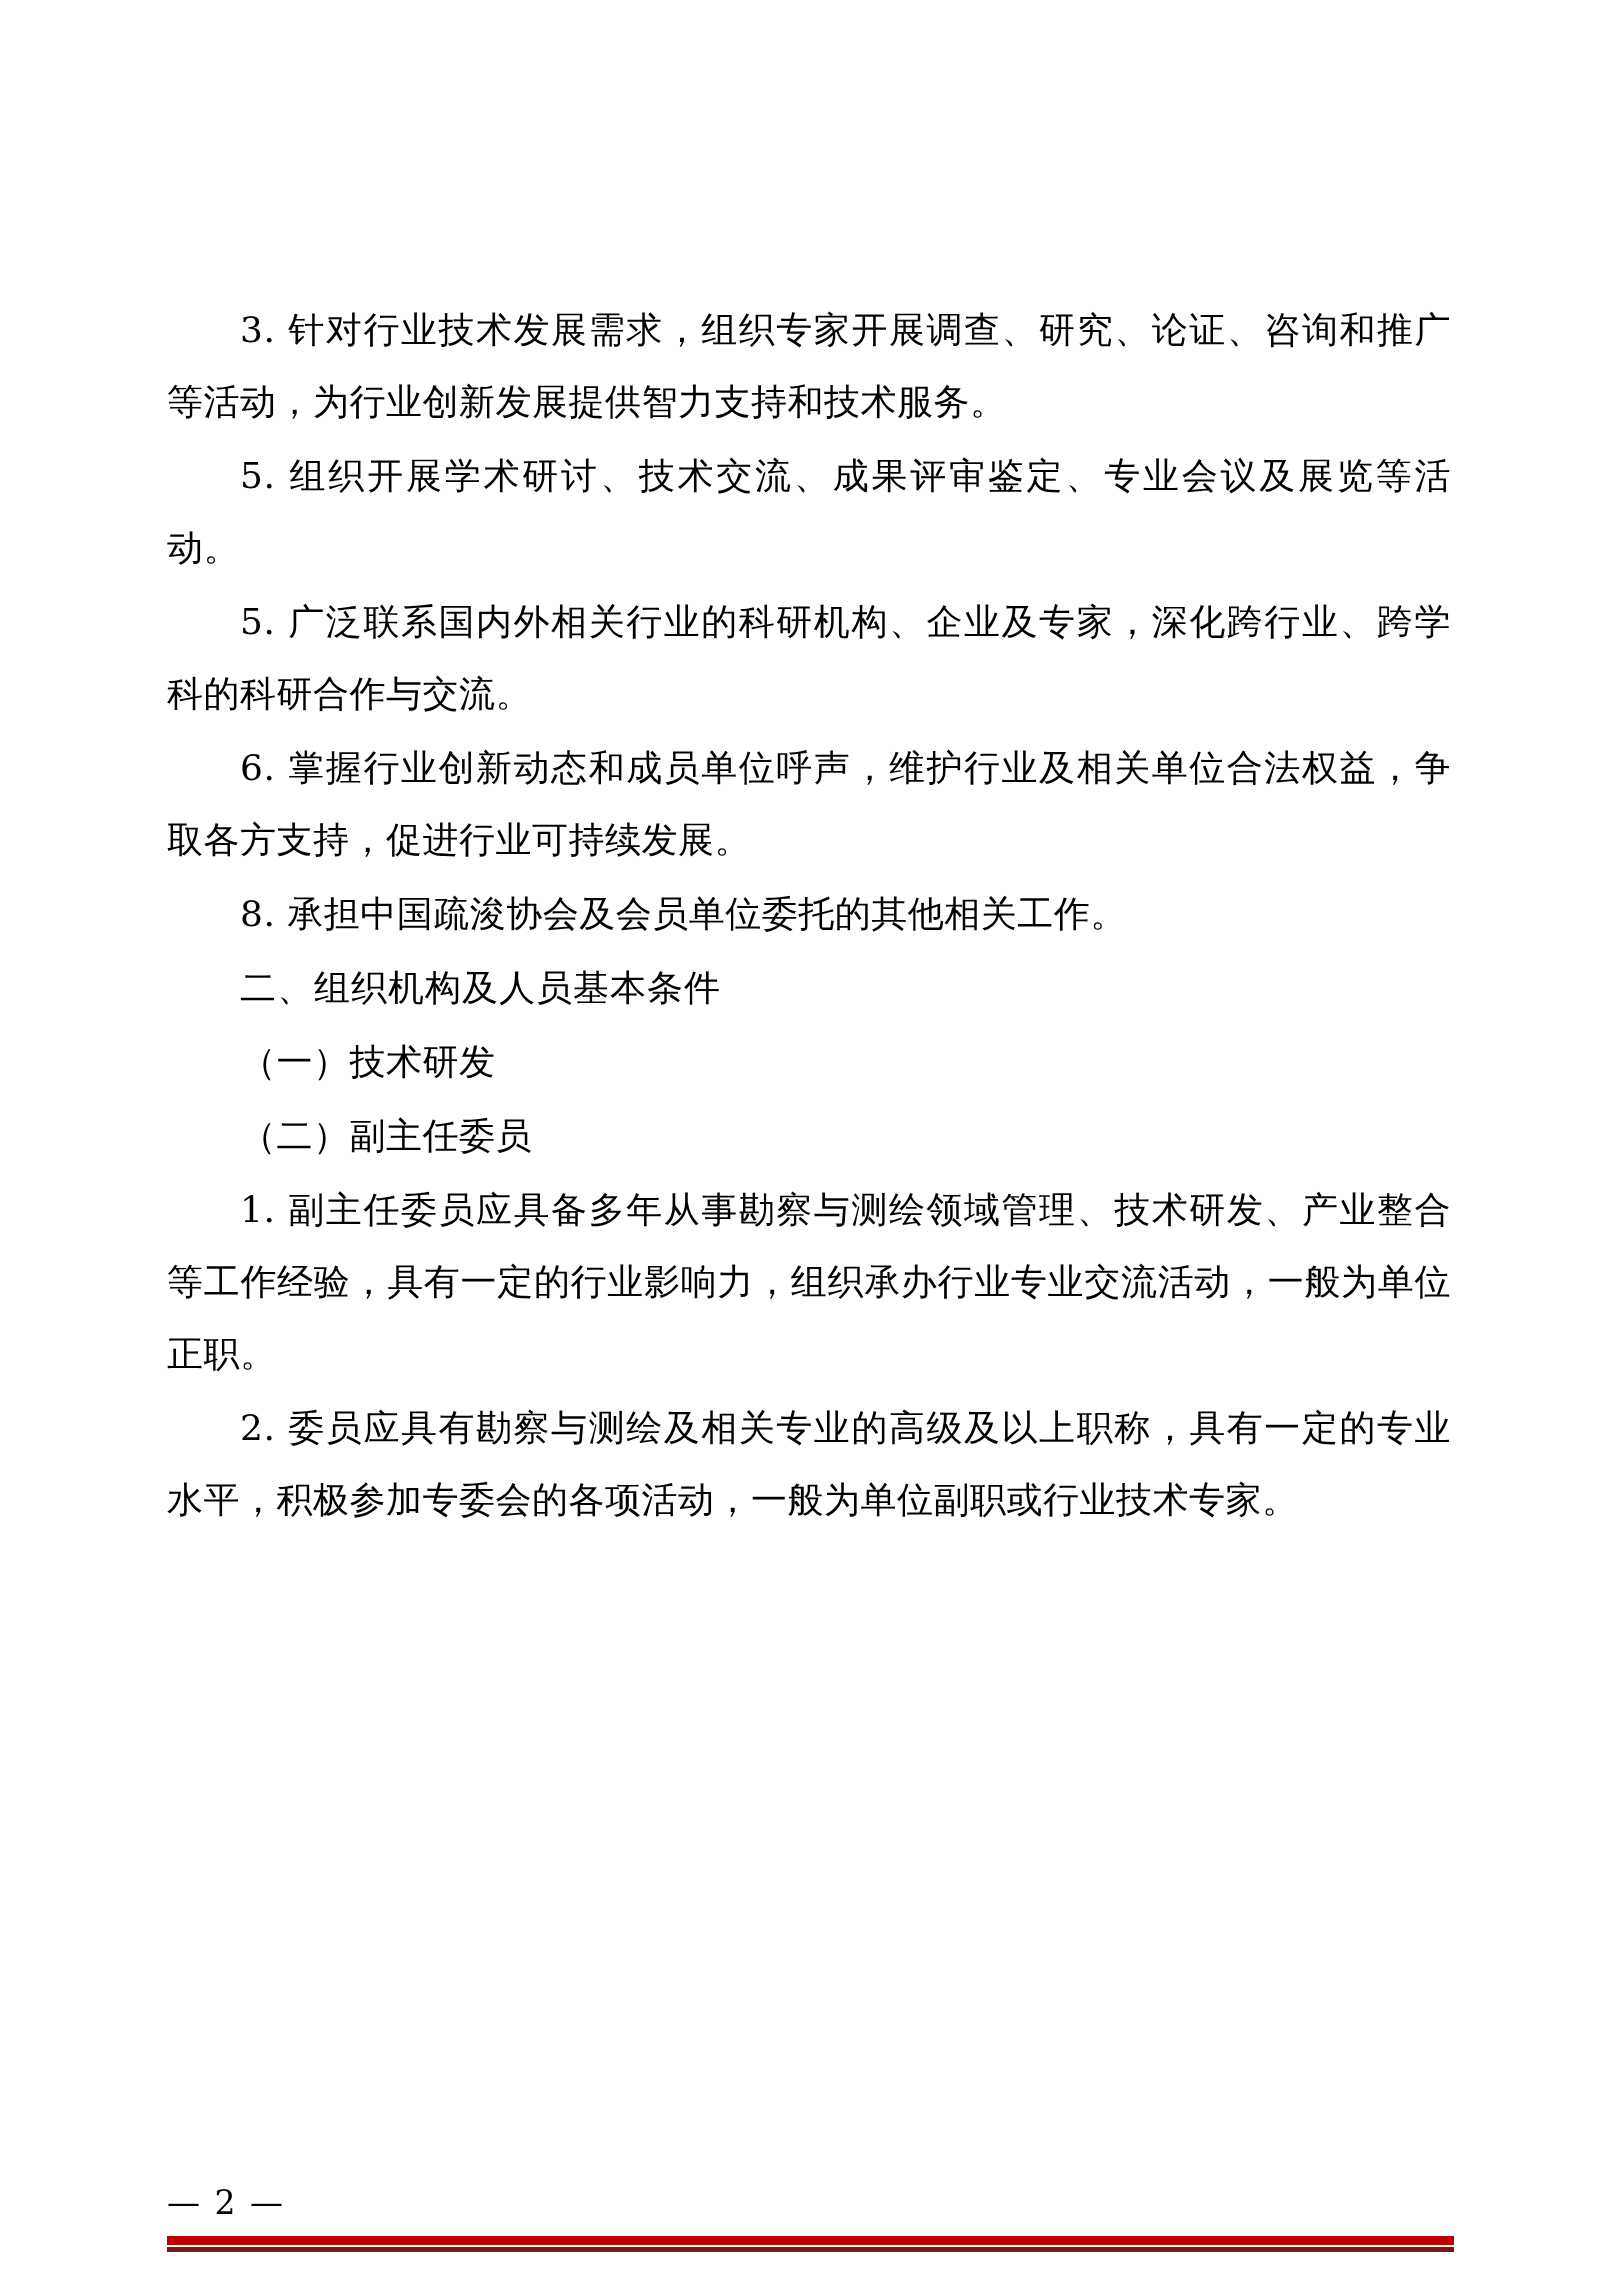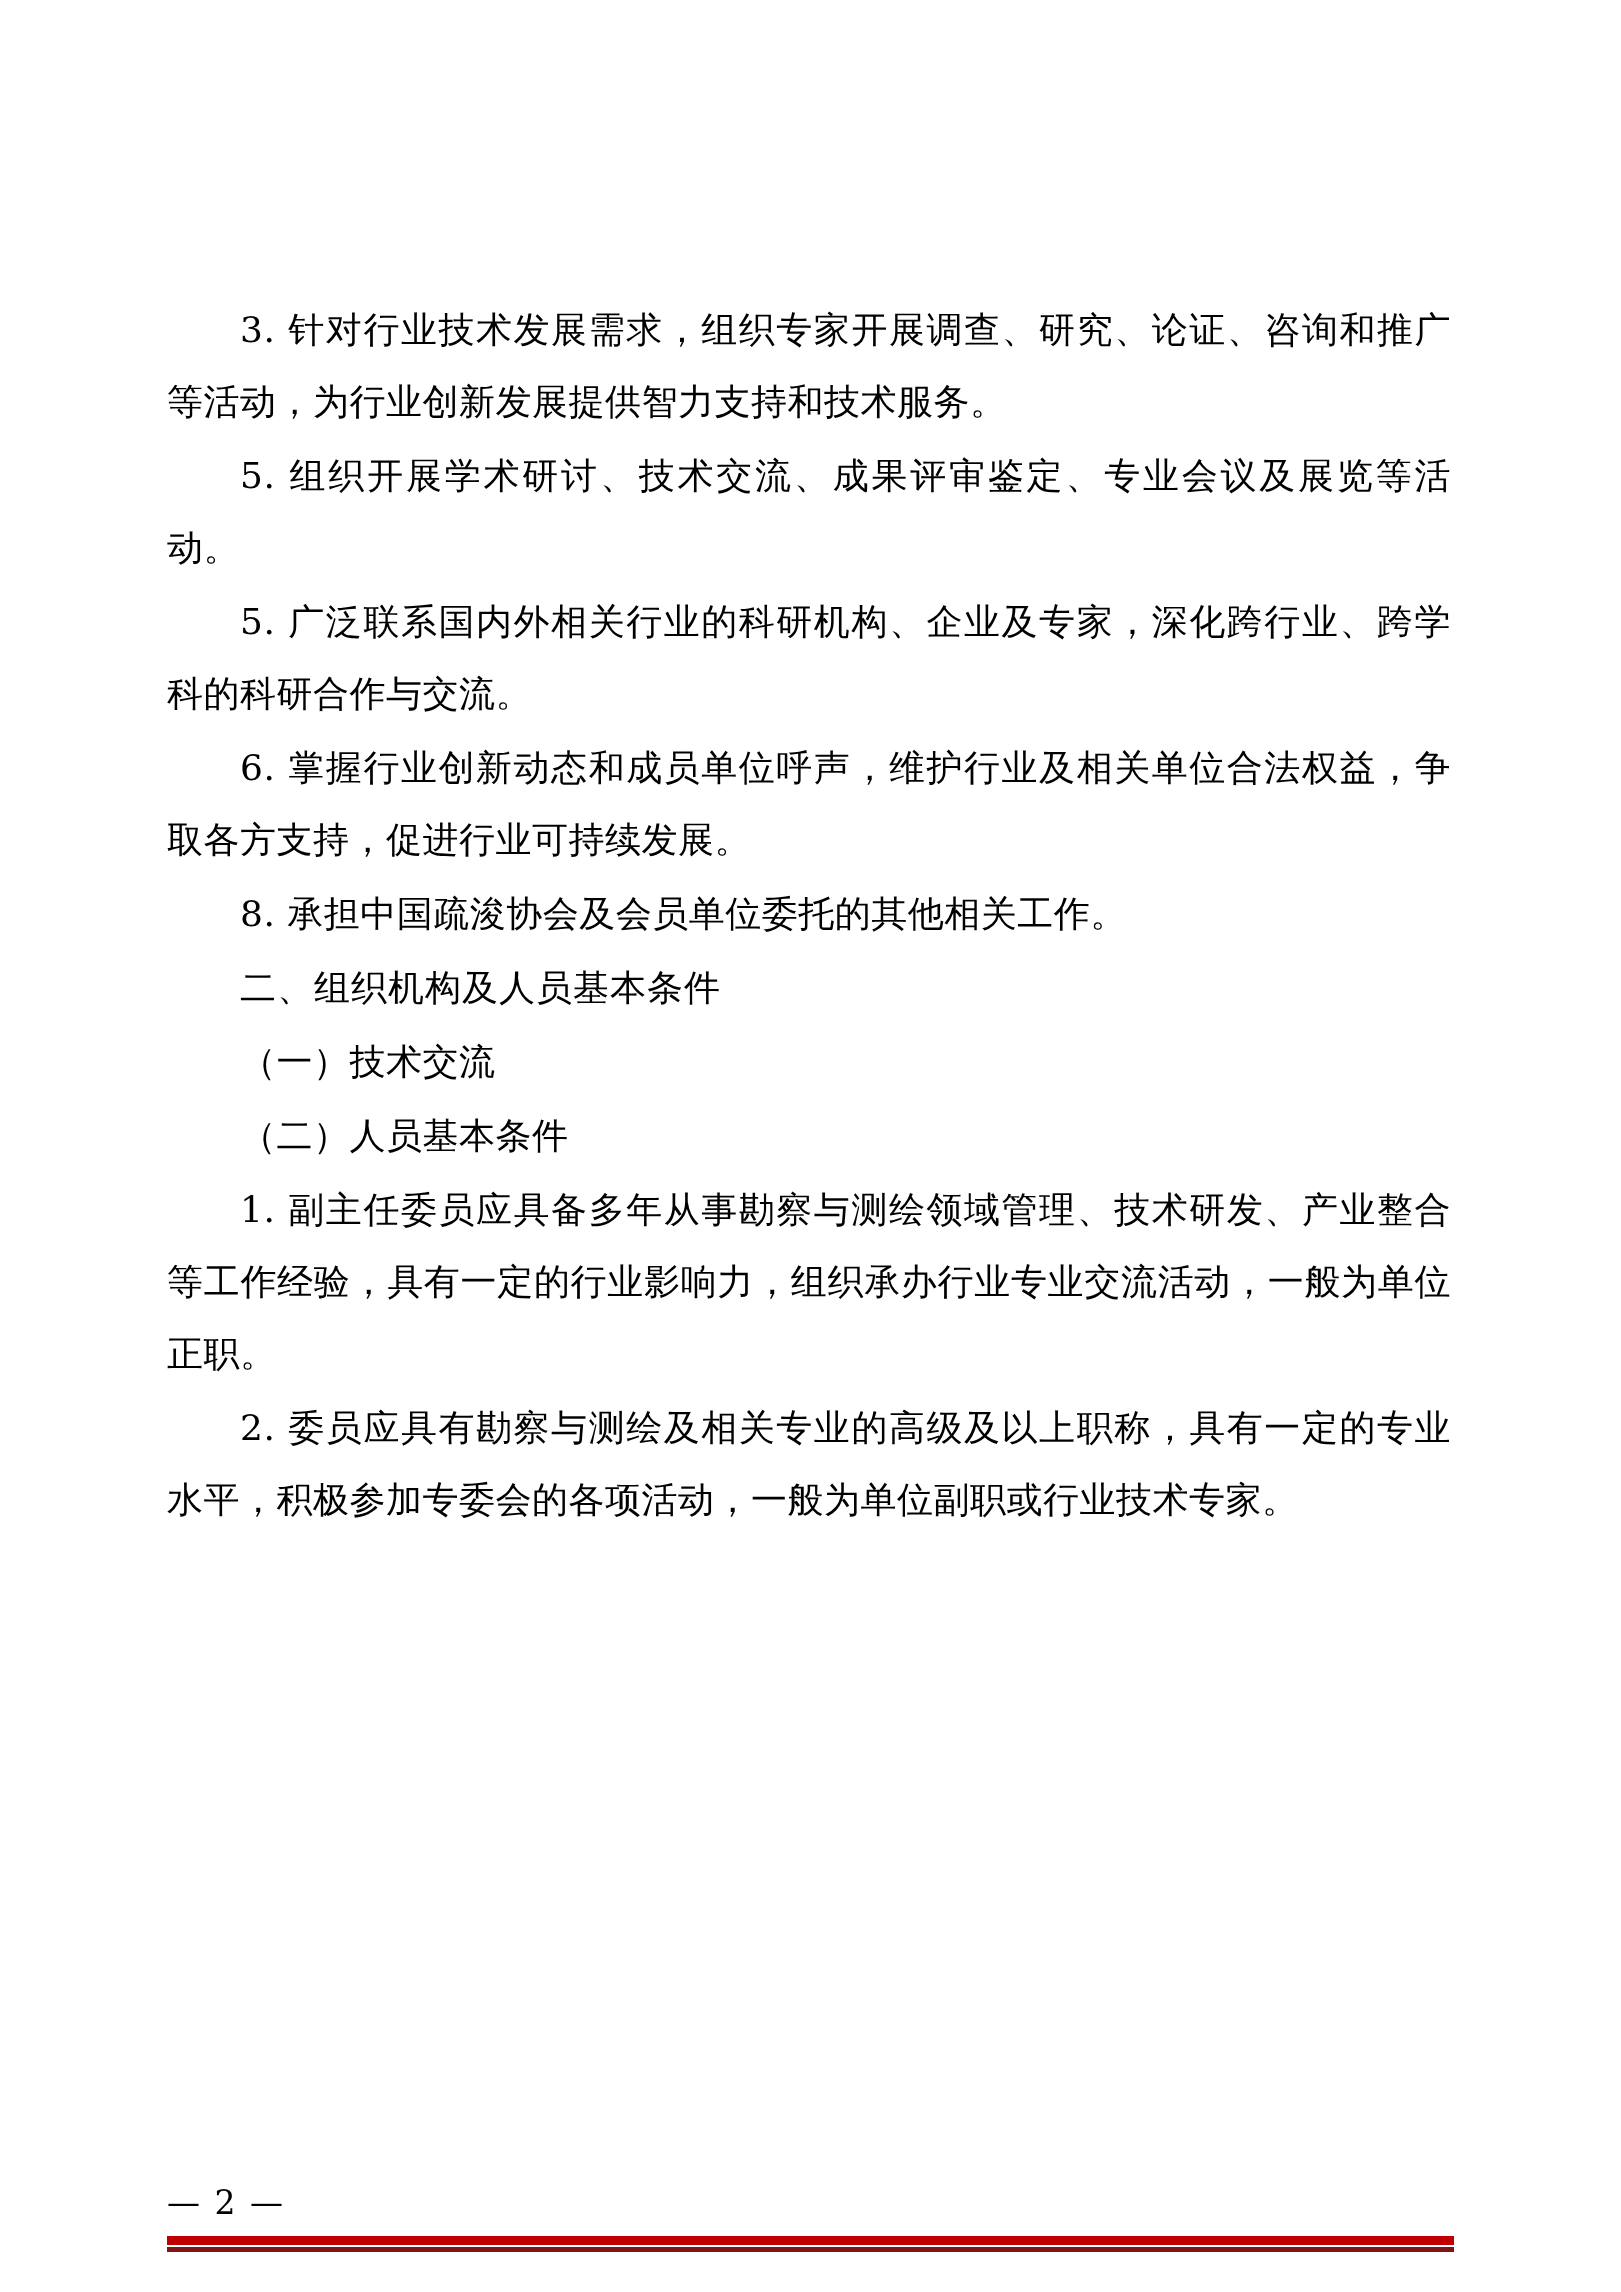--- a/index.html
+++ b/index.html
@@ -88,23 +88,23 @@
   <div class="content">
 
     <p class="indent">3. 针对行业技术发展需求，组织专家开展调查、研究、论证、咨询和推广等活动，为行业创新发展提供智力支持和技术服务。</p>
     <p class="indent">5. 组织开展学术研讨、技术交流、成果评审鉴定、专业会议及展览等活动。</p>
     <p class="indent">5. 广泛联系国内外相关行业的科研机构、企业及专家，深化跨行业、跨学科的科研合作与交流。</p>
     <p class="indent">6. 掌握行业创新动态和成员单位呼声，维护行业及相关单位合法权益，争取各方支持，促进行业可持续发展。</p>
     <p class="indent">8. 承担中国疏浚协会及会员单位委托的其他相关工作。</p>
 
     <p class="heading">二、组织机构及人员基本条件</p>
 
-    <p class="subheading">（一）技术交流</p>
+    <p class="subheading">（一）技术研发</p>
 
-    <p class="subheading">（二）人员基本条件</p>
+    <p class="subheading">（二）副主任委员</p>
     <p class="indent">1. 副主任委员应具备多年从事勘察与测绘领域管理、技术研发、产业整合等工作经验，具有一定的行业影响力，组织承办行业专业交流活动，一般为单位正职。</p>
     <p class="indent">2. 委员应具有勘察与测绘及相关专业的高级及以上职称，具有一定的专业水平，积极参加专委会的各项活动，一般为单位副职或行业技术专家。</p>
 
   </div>
 
   <div class="footer">
     <div class="page-number">— 2 —</div>
     <div class="rule-wrap">
       <div class="rule-red"></div>
       <div class="rule-dark"></div>

